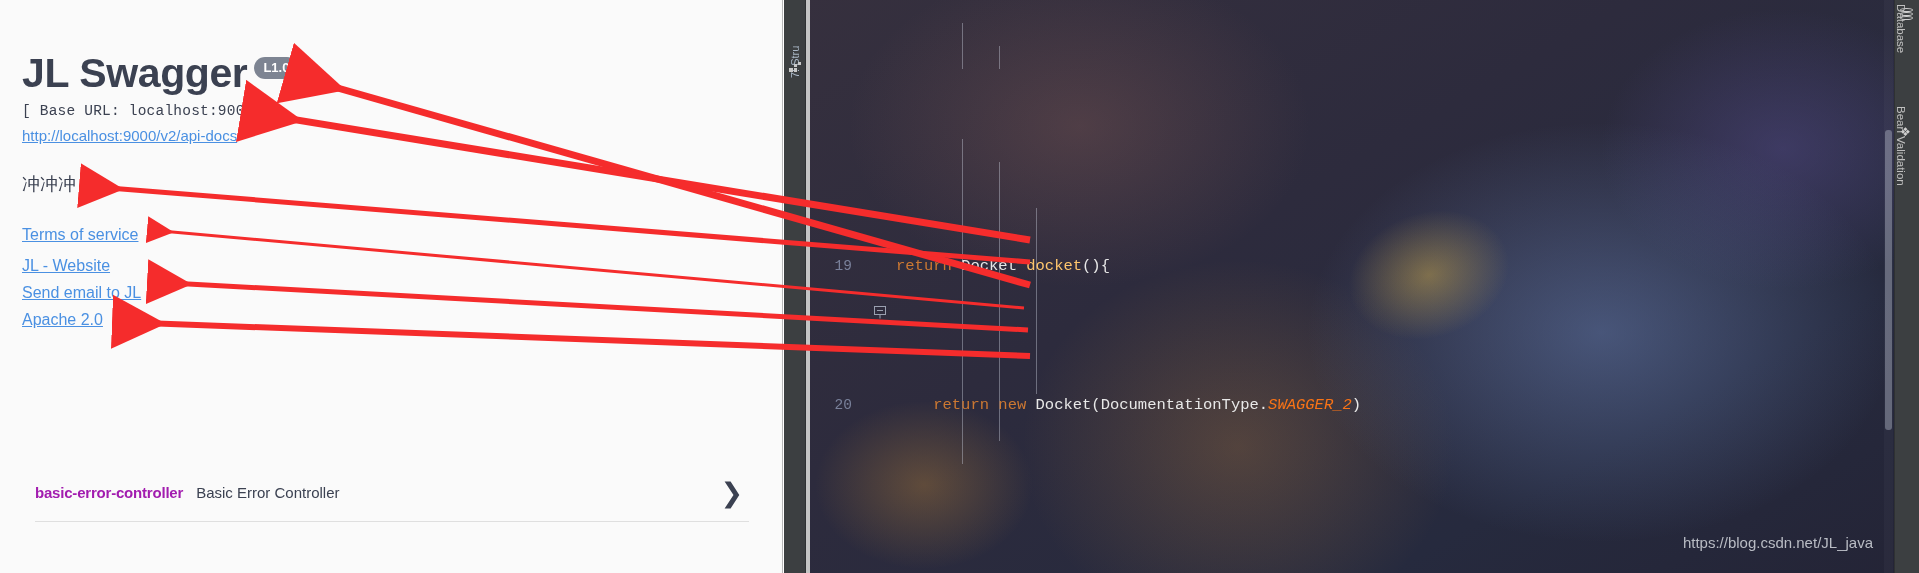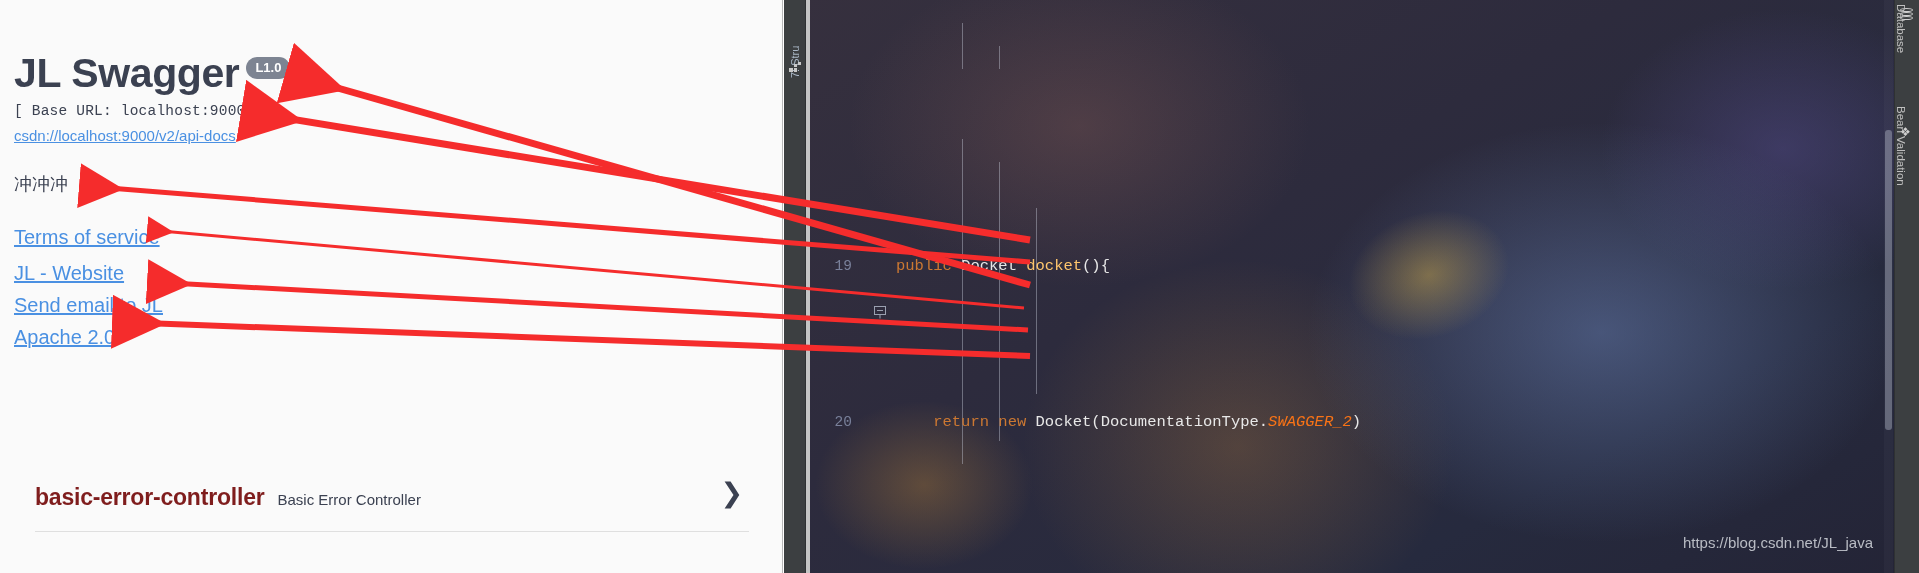--- a/index.html
+++ b/index.html
@@ -12,21 +12,21 @@
   #root { position: relative; width: 1919px; height: 573px; }
 
   
   .swagger-pane {
     position: absolute; left: 0; top: 0;
     width: 783px; height: 573px;
     background: #fafafa;
     border-right: 1px solid #b8b8b8;
     overflow: hidden;
   }
-  .swagger-inner { position: relative; padding: 0 0 0 14px; }
+  .swagger-inner { position: relative; padding: 0 0 0 22px; }
 
   .title-row {
     display: flex; align-items: flex-start;
     margin-top: 53px;
   }
   .api-title {
     font-size: 41px;
     font-weight: 700;
     color: #3b4151;
     letter-spacing: -0.4px;
@@ -61,38 +61,38 @@
   }
   .description-text {
     margin-top: 28px;
     font-size: 18px;
     color: #3b4151;
     font-family: "DejaVu Sans", sans-serif;
   }
   .link-list { margin-top: 30px; }
   .link-list a {
     display: block;
-    font-size: 20px;
+    font-size: 16px;
     color: #4a90e2;
     text-decoration: underline;
     margin-bottom: 13px;
     width: fit-content;
   }
   .link-list a.tight { margin-bottom: 9px; }
 
   .controller-block {
     position: absolute;
     left: 35px; top: 484px;
     width: 714px;
   }
   .controller-head {
     display: flex; align-items: baseline;
   }
   .controller-name {
-    font-size: 23px; font-weight: 700; color: #7f1d1d;
+    font-size: 15px; font-weight: 700; color: #a21caf;
     letter-spacing: -0.2px;
   }
   .controller-desc {
     font-size: 15px; color: #3b4151; margin-left: 13px;
   }
   .controller-arrow {
     position: absolute; right: 6px; top: -4px;
     font-size: 27px; color: #3b4151; font-weight: 300;
     line-height: 1;
   }
@@ -277,21 +277,21 @@
   <div class="swagger-pane">
     <div class="swagger-inner">
 
       <div class="title-row">
         <span class="api-title">JL Swagger</span>
         <span class="version-badge">L1.0</span>
       </div>
 
       <div class="base-url">[ Base URL: localhost:9000/ ]</div>
 
-      <a href="#" class="api-docs-link">csdn://localhost:9000/v2/api-docs</a>
+      <a href="#" class="api-docs-link">http://localhost:9000/v2/api-docs</a>
 
       <div class="description-text">冲冲冲</div>
 
       <div class="link-list">
         <a href="#">Terms of service</a>
         <a href="#" class="tight">JL - Website</a>
         <a href="#" class="tight">Send email to JL</a>
         <a href="#">Apache 2.0</a>
       </div>
     </div>
@@ -334,25 +334,25 @@
       
       <div class="code-line" style="top:0px">
         <span class="lineno">19</span>
         <span class="fold">
           <svg width="12" height="13" viewBox="0 0 12 13">
               <rect x="0.5" y="0.5" width="11" height="8" fill="none" stroke="#9aa0b0"></rect>
               <path d="M6 8.5 L6 12.5" stroke="#9aa0b0" fill="none"></path>
               <path d="M3 4.5 L9 4.5" stroke="#9aa0b0"></path>
             </svg>
         </span>
-        <span class="code-text"><span class="kw">public</span> <span class="cls">Docket</span> <span class="mth">docket</span><span class="plain">(){</span></span>
-      </div>
-
-      
-      <div class="code-line" style="top:40px">
+        <span class="code-text"><span class="kw">return</span> <span class="cls">Docket</span> <span class="mth">docket</span><span class="plain">(){</span></span>
+      </div>
+
+      
+      <div class="code-line" style="top:23px">
         <span class="lineno">20</span>
         <span class="code-text"><span class="plain">    </span><span class="kw">return new</span> <span class="cls">Docket(DocumentationType.</span><span class="stat">SWAGGER_2</span><span class="cls">)</span></span>
       </div>
 
       
 
       
       
 
       

